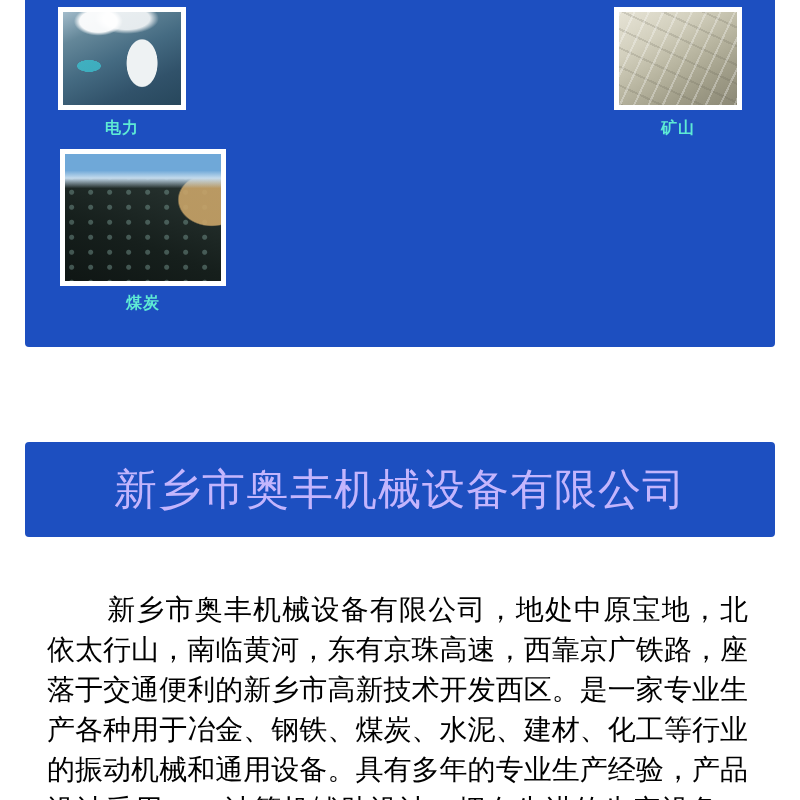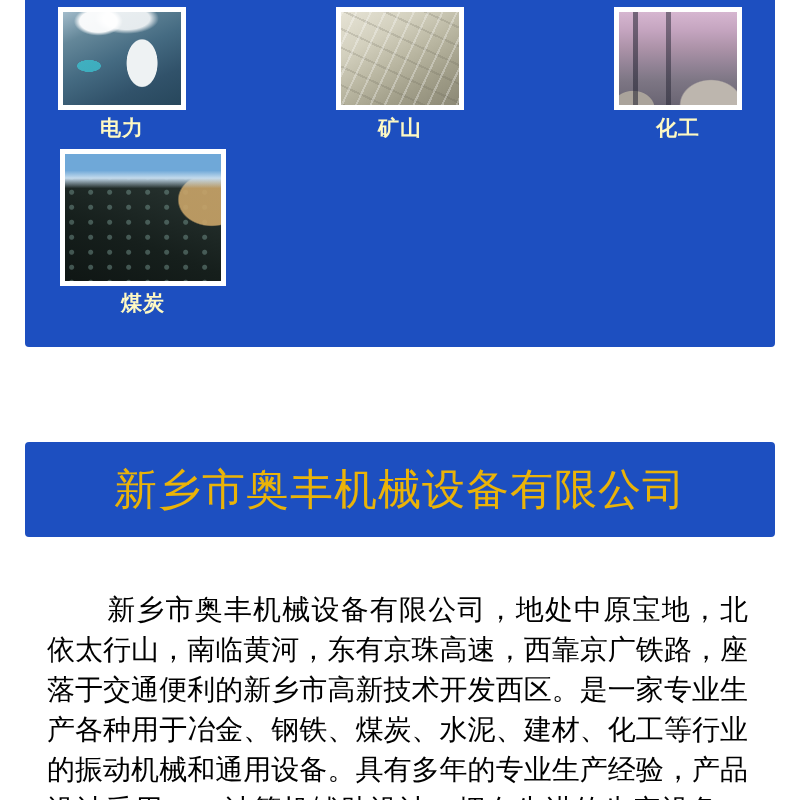--- a/index.html
+++ b/index.html
@@ -20,21 +20,21 @@
     border-radius:0 0 4px 4px;
   }
   .ind-row{display:flex;justify-content:space-between;}
   .ind-row.r1{padding:7px 33px 0 33px;}
   .ind-row.r2{padding:11px 35px 0 35px;}
   .ind-card{display:flex;flex-direction:column;align-items:center;}
   .photo-frame{background:#ffffff;padding:5px;line-height:0;}
   .r1 .photo{width:118px;height:93px;}
   .r2 .photo{width:156px;height:127px;}
   .ind-label{
-    color:#fef9c3;font-weight:bold;font-size:21px;line-height:20px;
+    color:#5eead4;font-weight:bold;font-size:16px;line-height:20px;
     margin-top:8px;text-align:center;letter-spacing:1px;
   }
   .r2 .ind-label{margin-top:7px;}
 
   
   .photo{display:block;}
   .ph-power{
     background-image:
       radial-gradient(34px 20px at 30% 10%, rgba(255,255,255,.95) 0 55%, rgba(255,255,255,0) 72%),
       radial-gradient(46px 22px at 54% 7%, rgba(255,255,255,.85) 0 50%, rgba(255,255,255,0) 70%),
@@ -97,21 +97,21 @@
     background-size:11px 9px,13px 10px,100% 100%;
   }
 
   
   .company-banner{
     position:absolute;left:25px;top:442px;width:750px;height:95px;
     background:var(--blue);border-radius:4px;
     display:flex;align-items:center;justify-content:center;
   }
   .company-banner h1{
-    margin:0;color:#eab308;font-size:43px;font-weight:400;
+    margin:0;color:#c4b5fd;font-size:43px;font-weight:400;
     letter-spacing:1px;white-space:nowrap;
   }
 
   
   .about{
     position:absolute;left:47px;top:590px;width:701px;color:#000000;
   }
   .about p{
     margin:0;font-size:28px;line-height:40px;font-weight:400;
     text-indent:2.15em;text-align:justify;letter-spacing:0;
@@ -127,26 +127,20 @@
         <div class="photo ph-power"></div>
       </div>
       <div class="ind-label">电力</div>
     </div>
     <div class="ind-card">
       <div class="photo-frame">
         <div class="photo ph-mine"></div>
       </div>
       <div class="ind-label">矿山</div>
     </div>
-    <div class="ind-card">
-      <div class="photo-frame">
-        <div class="photo ph-chem"></div>
-      </div>
-      <div class="ind-label">化工</div>
-    </div>
   </div>
 
   <div class="ind-row r2">
     <div class="ind-card">
       <div class="photo-frame">
         <div class="photo ph-coal"></div>
       </div>
       <div class="ind-label">煤炭</div>
     </div>
   </div>

